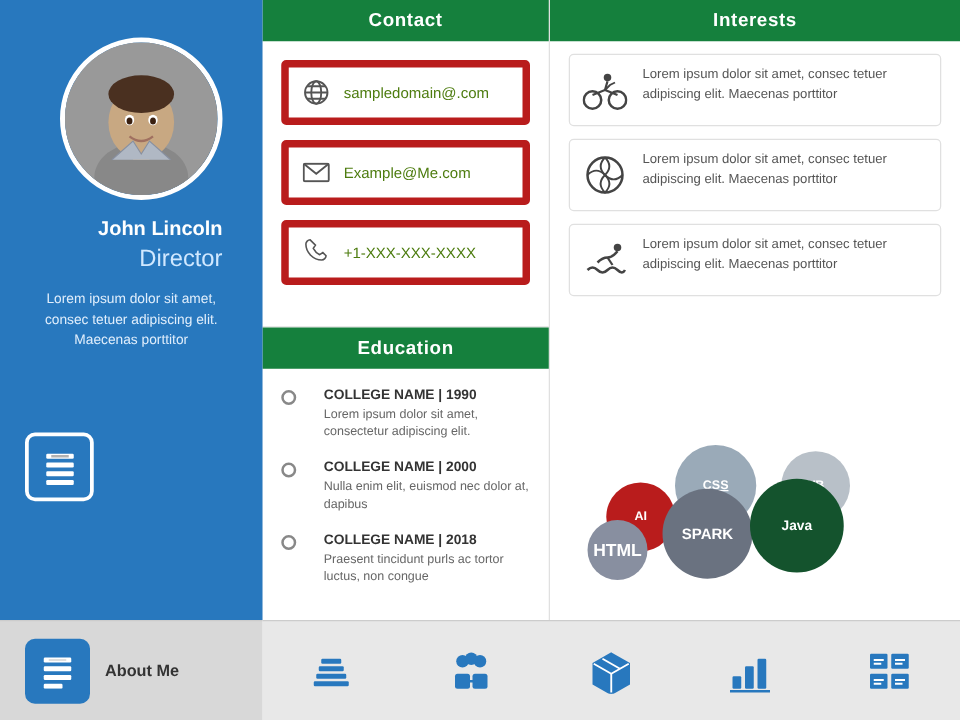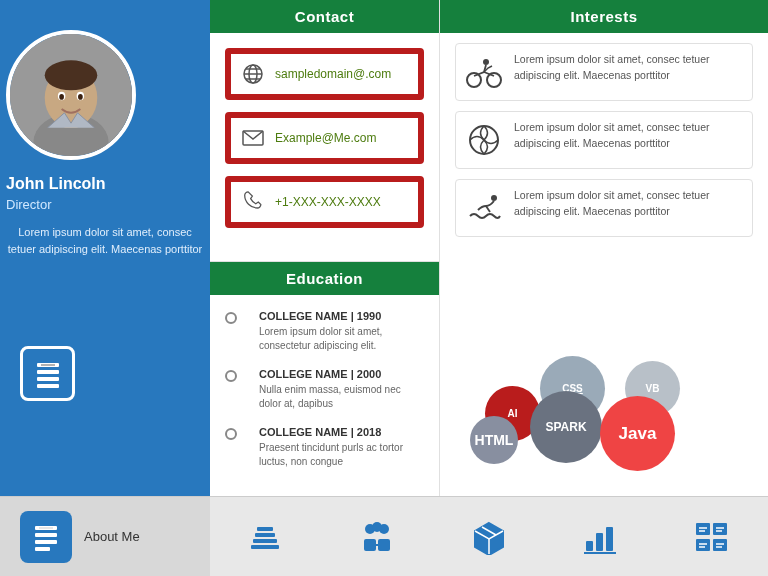--- a/index.html
+++ b/index.html
@@ -23,22 +23,22 @@
       flex: 1;
       height: calc(100% - 80px);
     }
 
     
     .left-panel {
       width: 210px;
       background: #2878be;
       display: flex;
       flex-direction: column;
-      align-items: flex-start;
-      padding: 30px 6px 20px;
+      align-items: flex-end;
+      padding: 30px 32px 20px;
       color: white;
       position: relative;
     }
 
     .avatar-container {
       width: 130px;
       height: 130px;
       border-radius: 50%;
       overflow: hidden;
       border: 4px solid white;
@@ -58,21 +58,21 @@
     
     .person-name {
       font-size: 16px;
       font-weight: 600;
       color: white;
       text-align: center;
       margin-bottom: 4px;
     }
 
     .person-title {
-      font-size: 13px;
+      font-size: 19px;
       color: #d0e8ff;
       font-weight: 500;
       margin-bottom: 12px;
     }
 
     .person-bio {
       font-size: 11px;
       color: #e0eefc;
       text-align: center;
       line-height: 1.5;
@@ -254,21 +254,21 @@
       align-items: center;
       justify-content: center;
       color: #2878be;
       font-size: 10px;
       cursor: pointer;
     }
 
     .about-me-label {
       color: #333;
       font-size: 13px;
-      font-weight: 400;
+      font-weight: 700;
     }
 
     .left-bottom-section {
       width: 210px;
       height: 80px;
       background: #d8d8d8;
       display: flex;
       align-items: center;
       padding-left: 20px;
       gap: 12px;
@@ -370,21 +370,21 @@
           <div class="edu-dot"></div>
           <div class="edu-content">
             <div class="edu-title">COLLEGE NAME | 1990</div>
             <div class="edu-desc">Lorem ipsum dolor sit amet, consectetur adipiscing elit.</div>
           </div>
         </div>
         <div class="edu-item">
           <div class="edu-dot"></div>
           <div class="edu-content">
             <div class="edu-title">COLLEGE NAME | 2000</div>
-            <div class="edu-desc">Nulla enim massa, euismod nec dolor at, dapibus</div>
+            <div class="edu-desc">Nulla enim elit, euismod nec dolor at, dapibus</div>
           </div>
         </div>
         <div class="edu-item">
           <div class="edu-dot"></div>
           <div class="edu-content">
             <div class="edu-title">COLLEGE NAME | 2018</div>
             <div class="edu-desc">Praesent tincidunt purls ac tortor luctus, non congue</div>
           </div>
         </div>
       </div>
@@ -436,21 +436,21 @@
 
 
       <div class="skills-section">
         <div class="skills-chart" id="skills-chart">
 
         <div class="bubble" style="width: 55px; height: 55px; left: 30px; top: 55px; background: #b91c1c; font-size: 10px;">AI</div>
             <div class="bubble" style="width: 65px; height: 65px; left: 85px; top: 25px; background: rgb(154, 170, 184); font-size: 10px; text-decoration: underline;">CSS</div>
             <div class="bubble" style="width: 55px; height: 55px; left: 170px; top: 30px; background: rgb(184, 192, 200); font-size: 10px;">VB</div>
             <div class="bubble" style="width: 48px; height: 48px; left: 15px; top: 85px; background: rgb(136, 143, 160); font-size: 14px;">HTML</div>
             <div class="bubble" style="width: 72px; height: 72px; left: 75px; top: 60px; background: rgb(106, 114, 128); font-size: 12px;">SPARK</div>
-            <div class="bubble" style="width: 75px; height: 75px; left: 145px; top: 65px; background: #ef4444; font-size: 17px;">Java</div>
+            <div class="bubble" style="width: 75px; height: 75px; left: 145px; top: 52px; background: #14532d; font-size: 11px;">Java</div>
           </div>
       </div>
 
     </div>
   </div>
 
   <div style="display:flex; height:80px;">
     <div class="left-bottom-section">
       <div style="width:52px;height:52px;background:#2878be;border-radius:8px;display:flex;align-items:center;justify-content:center;">
         <svg width="28" height="28" viewBox="0 0 28 28" fill="white">

